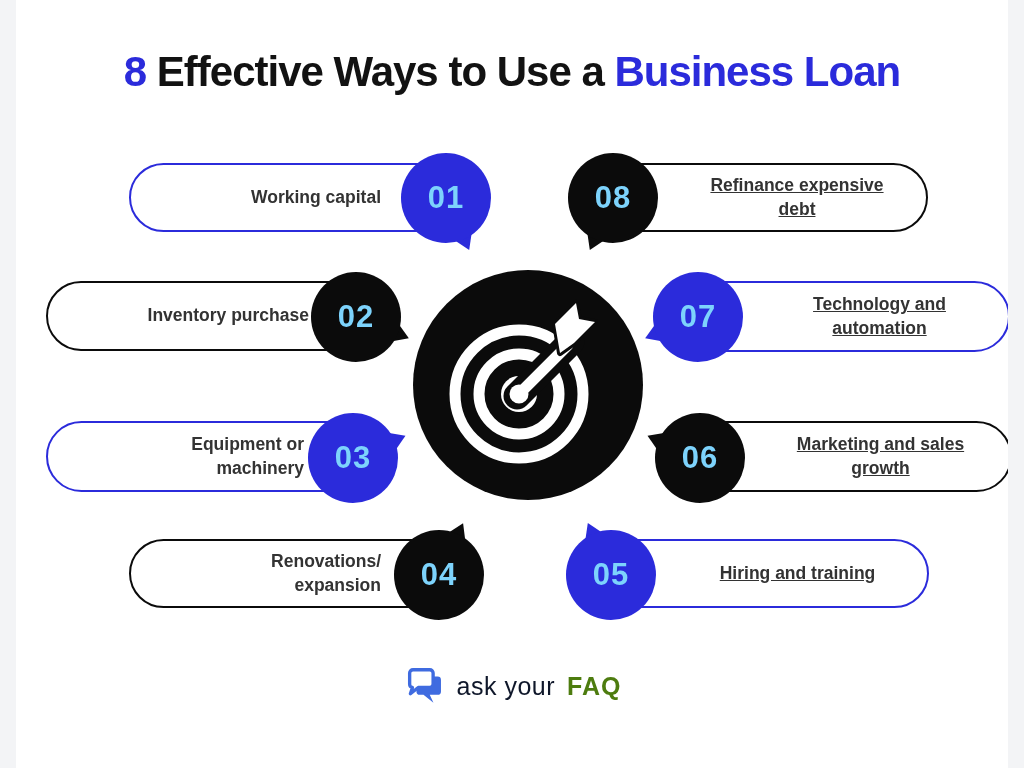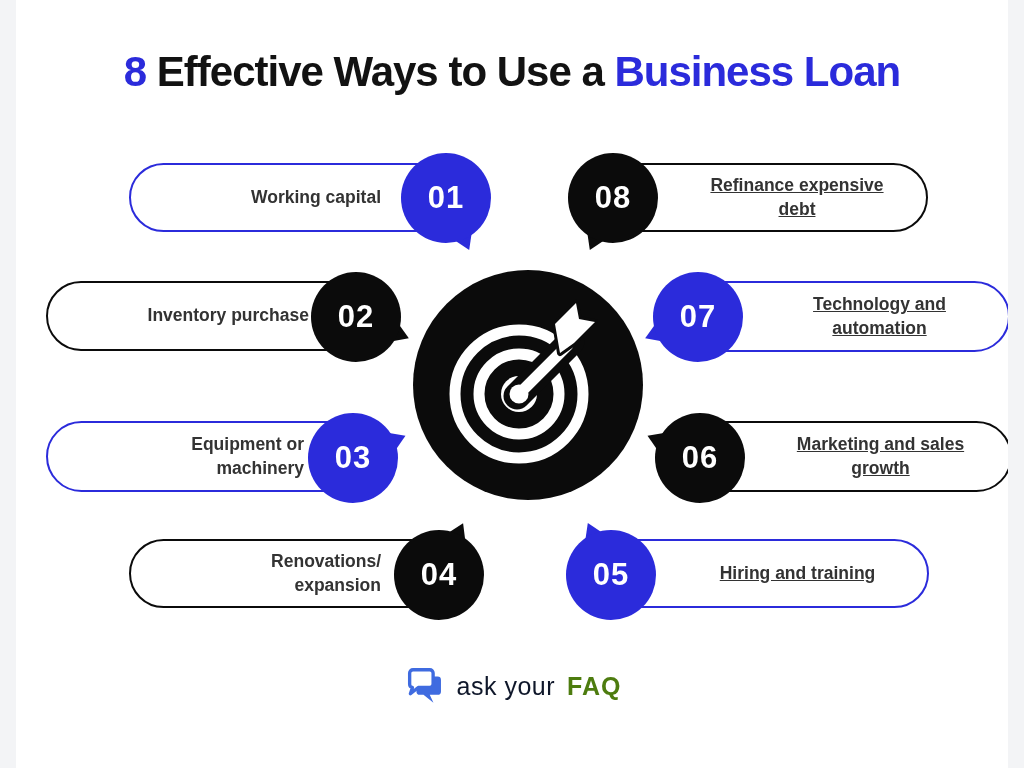--- a/index.html
+++ b/index.html
@@ -41,21 +41,21 @@
   
   .badge{position:absolute;width:90px;height:90px;z-index:3;}
   .badge .tailwrap{position:absolute;inset:0;transform:rotate(var(--ang));}
   .badge .tailwrap::after{
     content:"";position:absolute;top:50%;right:-12px;transform:translateY(-50%);
     border-top:12px solid transparent;border-bottom:12px solid transparent;
     border-left:19px solid var(--c);
   }
   .badge .num{
     position:absolute;inset:0;border-radius:50%;background:var(--c);
-    color:#ffffff;display:flex;align-items:center;justify-content:center;
+    color:#7dd3fc;display:flex;align-items:center;justify-content:center;
     font-size:31px;font-weight:700;letter-spacing:1px;
   }
   .b1{left:385px;top:153px;--ang:66deg;}
   .b2{left:295px;top:272px;--ang:22deg;}
   .b3{left:292px;top:413px;--ang:-23deg;}
   .b4{left:378px;top:530px;--ang:-65deg;}
   .b5{left:550px;top:530px;--ang:-114deg;}
   .b6{left:639px;top:413px;text-decoration:underline;--ang:-157deg;}
   .b7{left:637px;top:272px;--ang:158deg;}
   .b8{left:552px;top:153px;--ang:114deg;}

